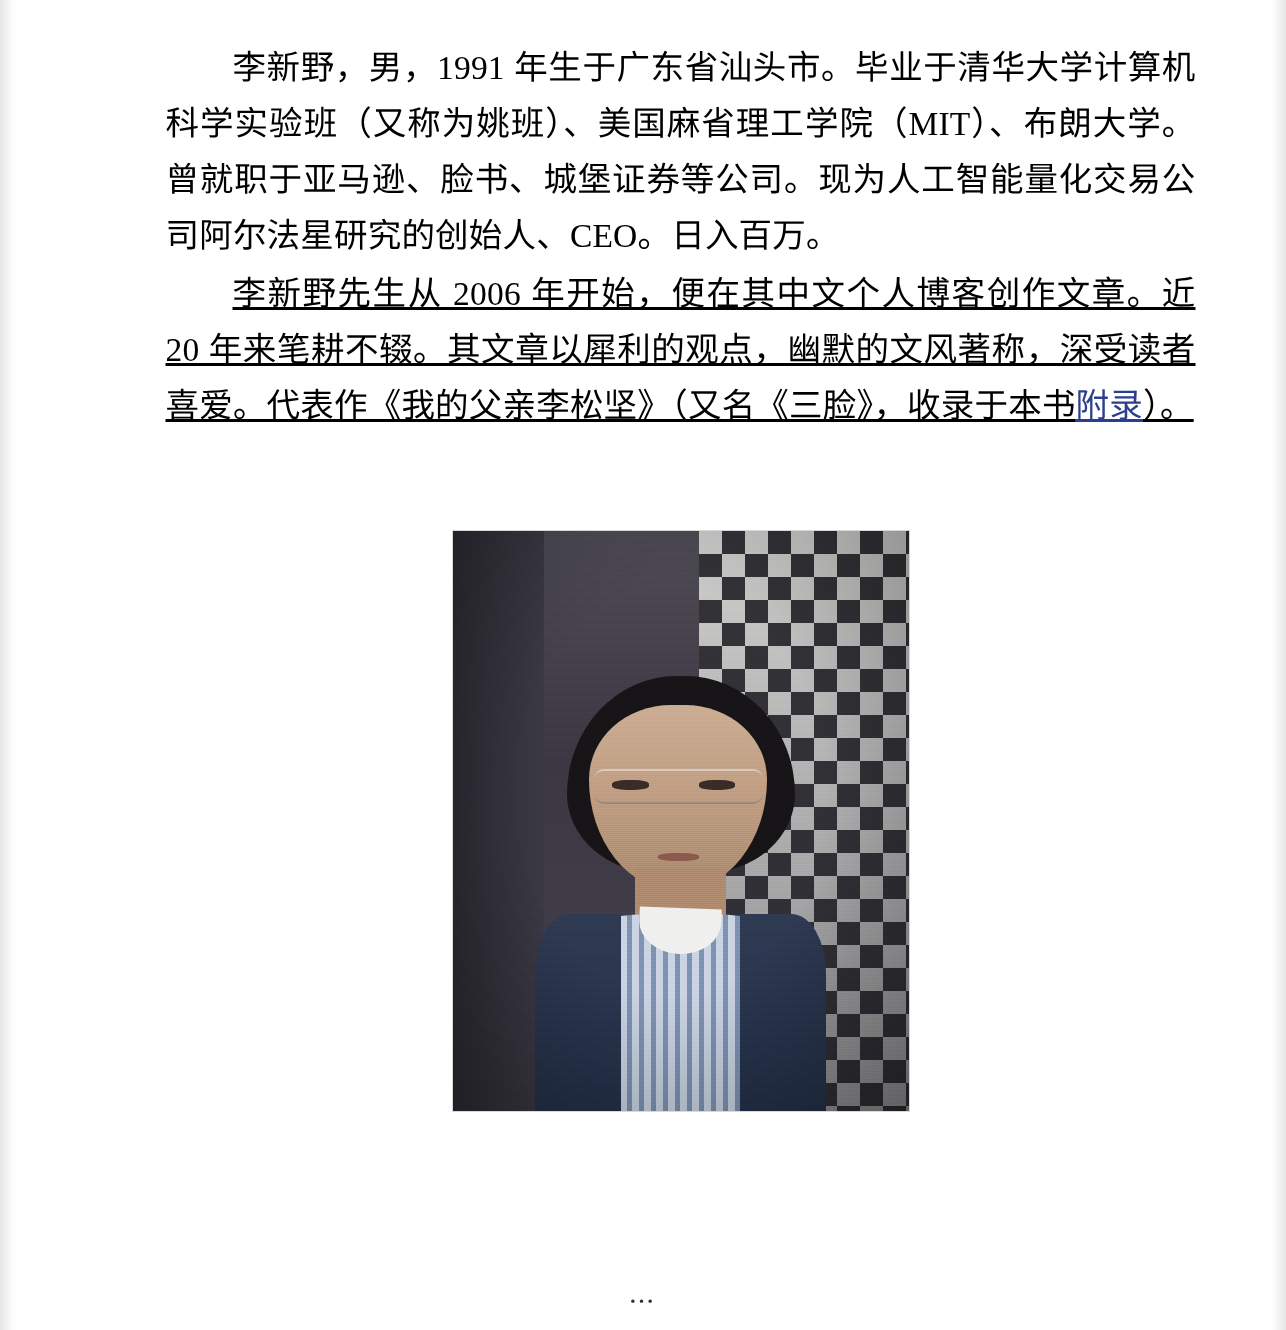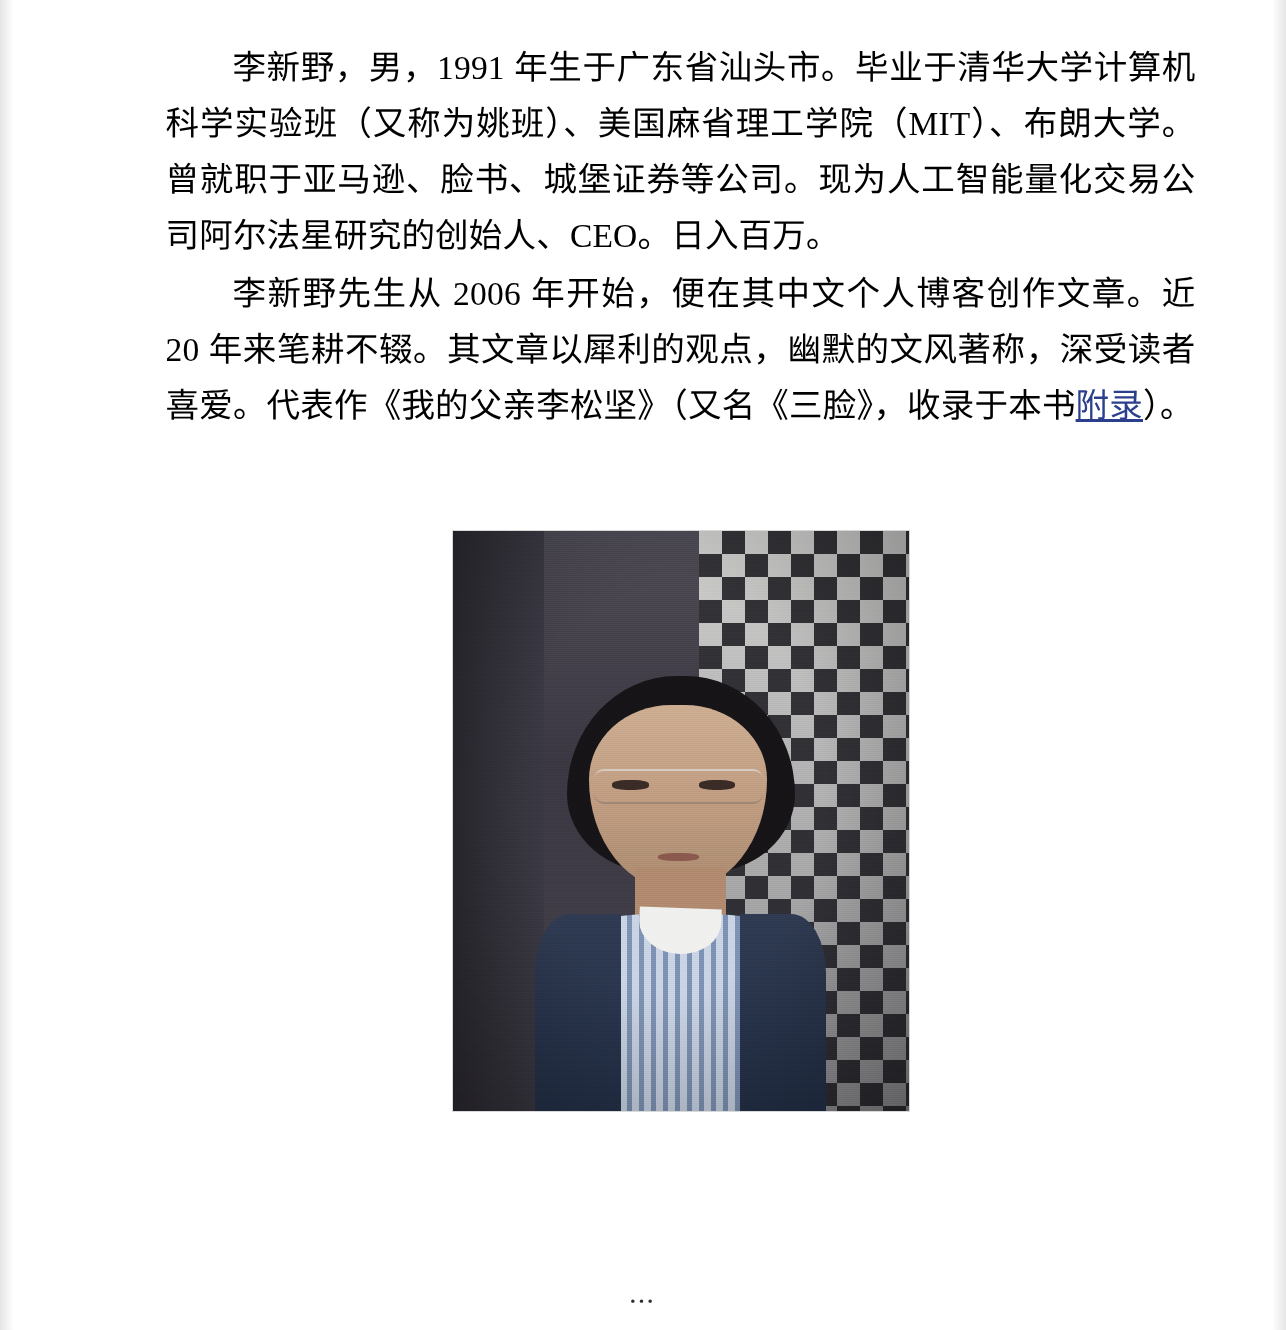--- a/index.html
+++ b/index.html
@@ -33,20 +33,21 @@
     line-height: 56px;
     text-align: justify;
     text-justify: inter-ideograph;
     margin: 0 0 0 0;
     text-indent: 67px;
     letter-spacing: 0.2px;
     word-spacing: 0.5px;
   }
   .para + .para {
     margin-top: 2px;
+    text-decoration: underline;
   }
   .link {
     color: #2b3f8c;
   }
   .figure {
     margin: 96px 0 0 0;
     display: flex;
     justify-content: center;
   }
   .photo {

